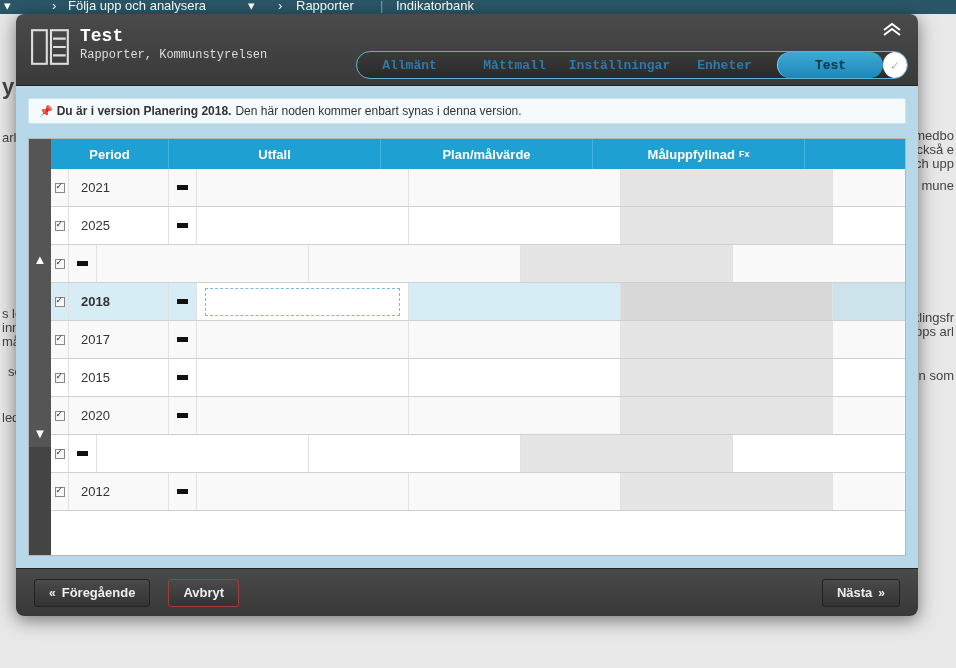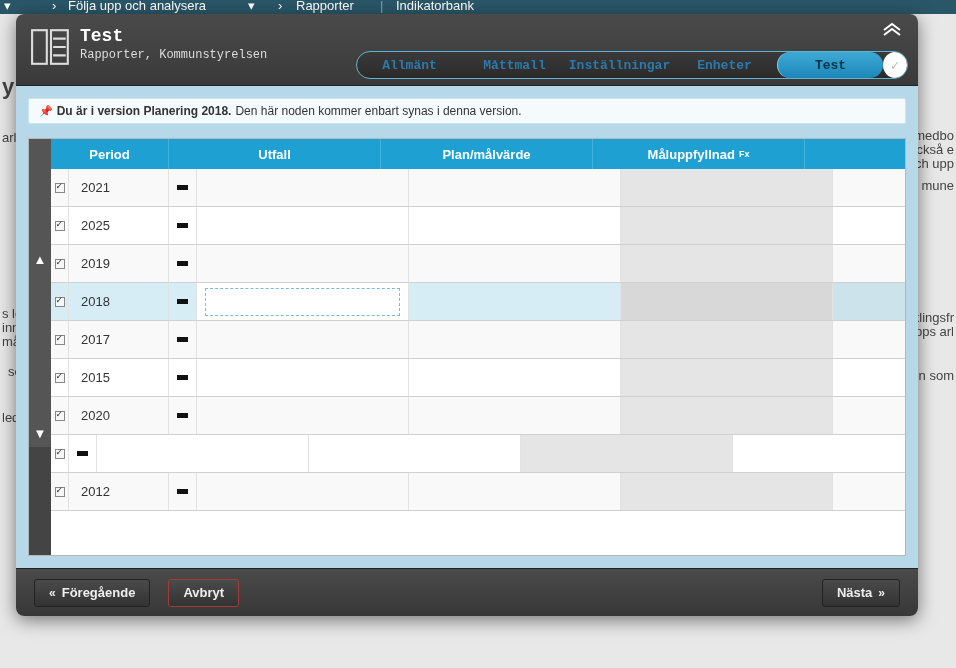--- a/index.html
+++ b/index.html
@@ -196,21 +196,21 @@
     .bar-box { width: 16px; height: 5px; background: #111; }
     .cell.utfall { width: 212px; }
     .cell.plan   { width: 212px; }
     .cell.mal    { width: 212px; background:#e5e5e5; }
     .cell.end    { flex:1; border-right:none; background:#e5e5e5;}
     .row:not(.selected) .cell.end{background:transparent;}
     .row .cell.mal{ background:#e5e5e5;}
     .row.selected .cell.mal{background:#d8d8d8;}
     .row.selected .cell.end{background:#cde3eb;}
     .row.separator-above { border-top: 2px solid #444; }
-    .row.selected .cell.period{ font-weight:normal;}
+    .row.selected .cell.period{ font-weight:bold;}
     .utfall-input {
       border: 1px dashed #7ab9d7;
       height: 28px;
       width: 100%;
       outline: none;
       padding: 0 4px;
       font-size: 13px;
       background:#fff;
     }
     .modal-footer {
@@ -352,21 +352,20 @@
               </div>
               <div class="cell utfall"></div>
               <div class="cell plan"></div>
               <div class="cell mal"></div>
               <div class="cell end"></div>
             </div>
             <div class="row">
               <div class="cell chk">
                 <div class="chkbox"></div>
               </div>
-              <div class="cell period">2019</div>
               <div class="cell bar">
                 <div class="bar-box"></div>
               </div>
               <div class="cell utfall"></div>
               <div class="cell plan"></div>
               <div class="cell mal"></div>
               <div class="cell end"></div>
             </div>
             <div class="row selected">
               <div class="cell chk">

